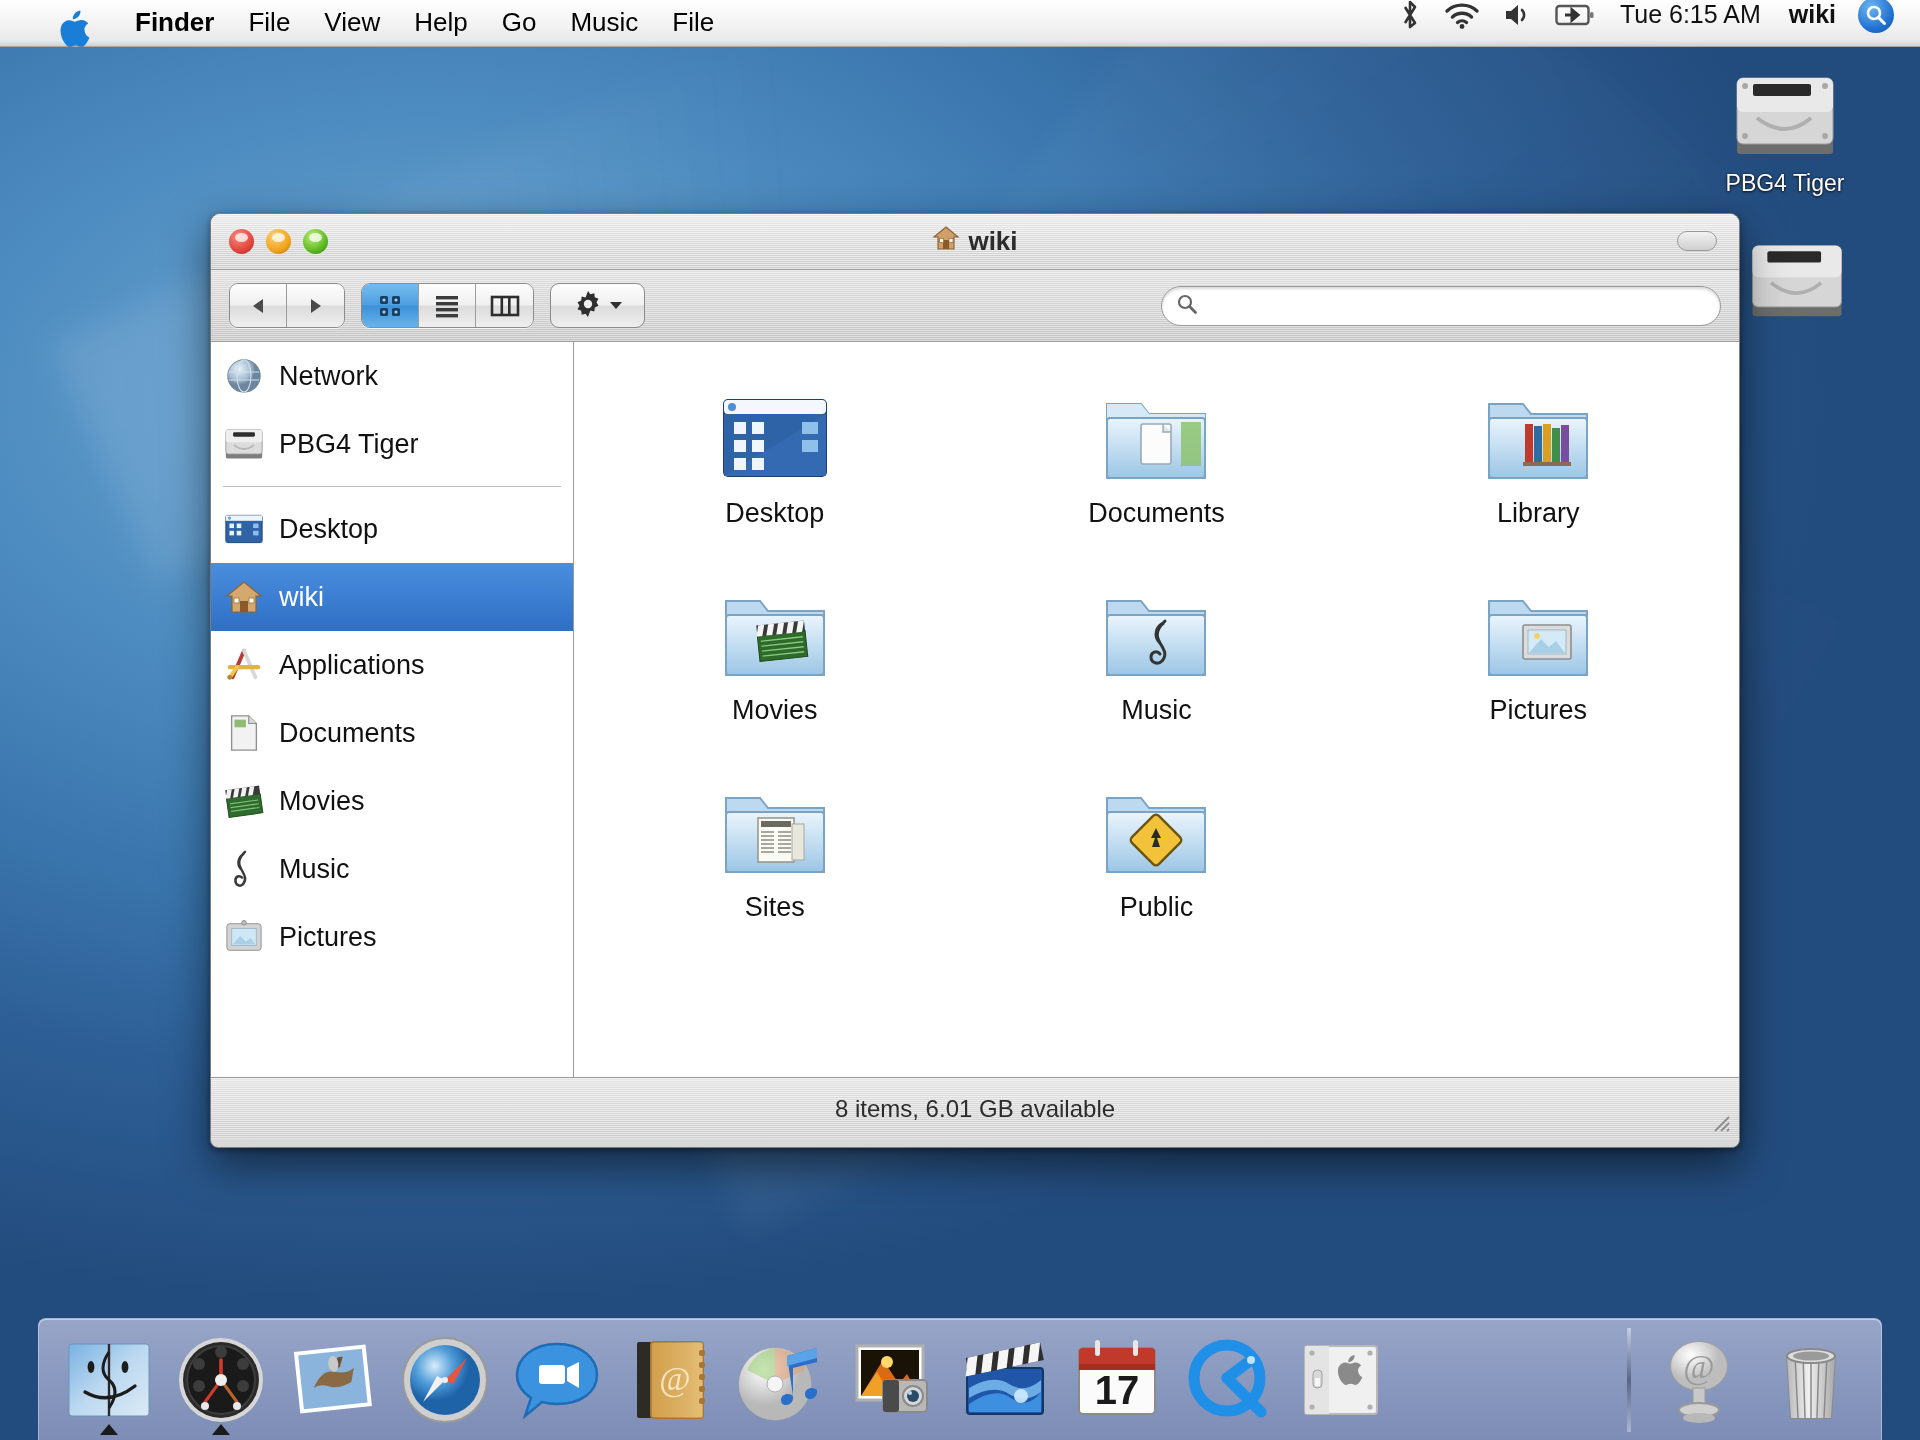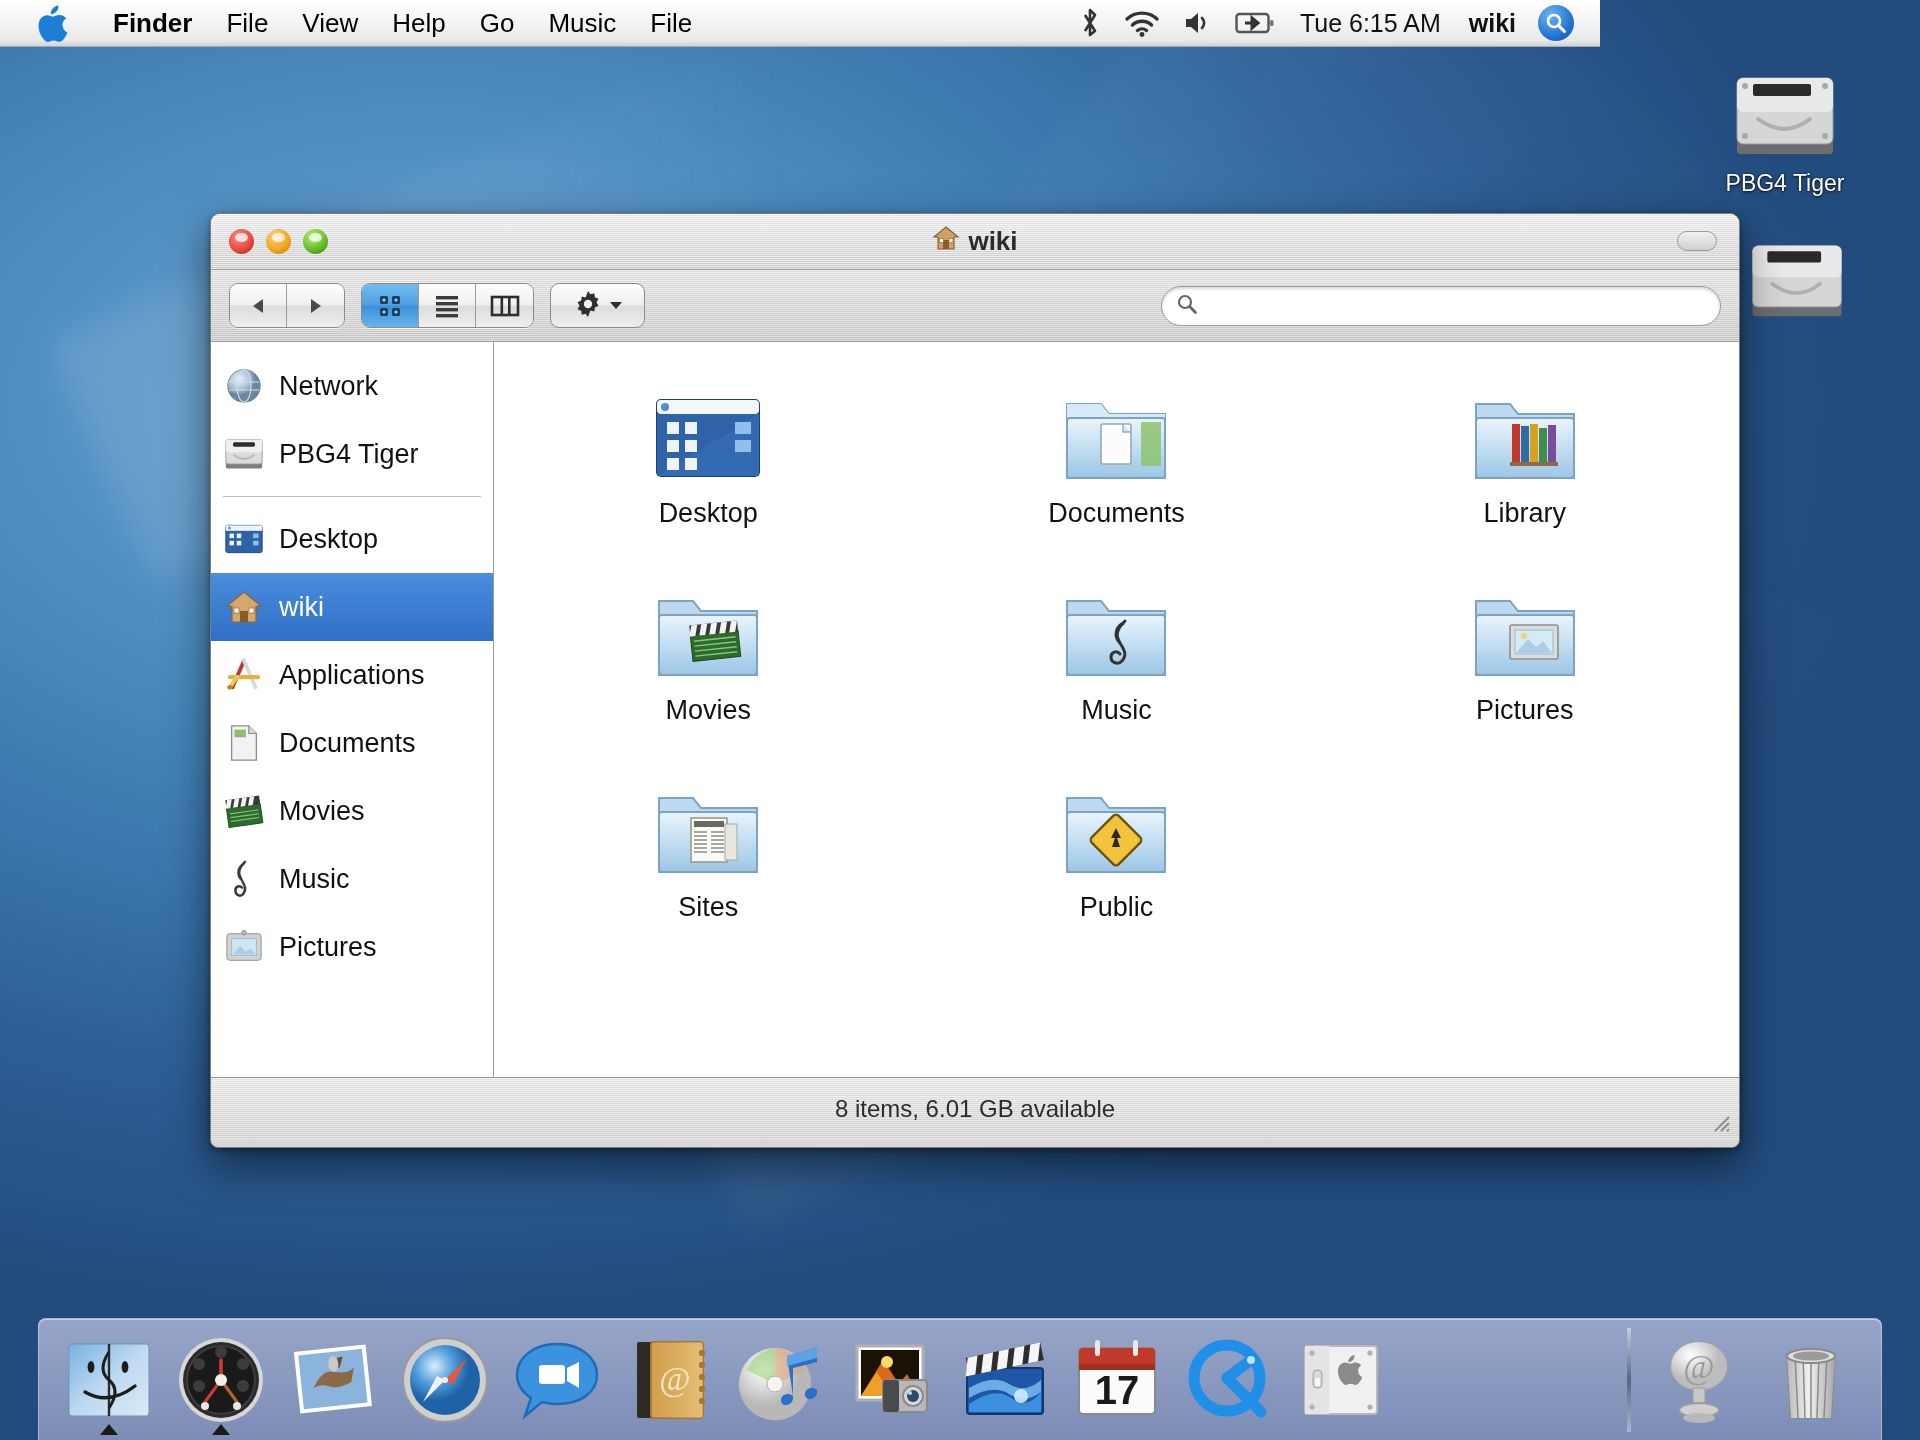--- a/index.html
+++ b/index.html
@@ -23,25 +23,26 @@
   }
   .s1 { left: 60px;  top: 120px;  width: 1050px; height: 260px; }
   .s2 { left: 620px; top: 640px;  width: 1400px; height: 320px; opacity: .55; }
   .s3 { left: 980px; top: 40px;   width: 900px;  height: 700px; opacity: .35;
         transform: rotate(38deg); }
   .s4 { left: 1150px; top: 560px; width: 900px;  height: 420px; opacity: .4;
         transform: rotate(12deg); }
 
   
   .menubar {
-    position: absolute; left: 0; top: 0; width: 1600px; height: 47px;
+    position: absolute; left: 0; top: 0; width: 1920px; height: 47px;
     background: linear-gradient(to bottom, #ffffff 0%, #f6f6f6 40%, #e9e9e9 88%, #d2d2d2 100%);
     border-bottom: 1px solid #a8a8a8;
-    display: flex; align-items: center;
+    display: flex; align-items: flex-end;
     z-index: 40;
+    padding-left: 22px;
   }
   .apple-logo {
     margin-left: 38px; margin-right: 26px;
     width: 32px; height: 36px; position: relative;
   }
   .apple-logo svg { display:block; }
   .menu-item {
     font-size: 26px; color: #000; padding: 0 17px; line-height: 47px;
     white-space: nowrap; cursor: default;
   }
@@ -142,23 +143,23 @@
     box-shadow: inset 0 2px 3px rgba(0,0,0,.16);
     display: flex; align-items: center; padding: 0 14px; gap: 8px;
   }
   .searchbox input {
     border: none; outline: none; font-size: 20px; width: 100%;
     font-family: "Liberation Sans", sans-serif; background: transparent;
   }
 
   .body-area { display: flex; height: 735px; }
   .sidebar {
-    width: 283px; background: #fff;
+    width: 363px; background: #fff;
     border-right: 1px solid #9a9a9a;
-    padding-top: 10px; overflow: hidden; position: relative;
+    overflow: hidden; position: relative;
   }
   .sb-item {
     height: 68px; display: flex; align-items: center; gap: 14px;
     padding-left: 12px; font-size: 27px; color: #111; cursor: default;
   }
   .sb-item.selected { background: #3b7fd4; color: #fff;
     background: linear-gradient(to bottom, #4a8ede 0%, #2f6fc6 100%); }
   .sb-icon { width: 42px; height: 42px; flex: 0 0 42px; display:flex; align-items:center; justify-content:center; }
   .sb-divider { height: 1px; background: #bdbdbd; margin: 8px 12px; }
 

